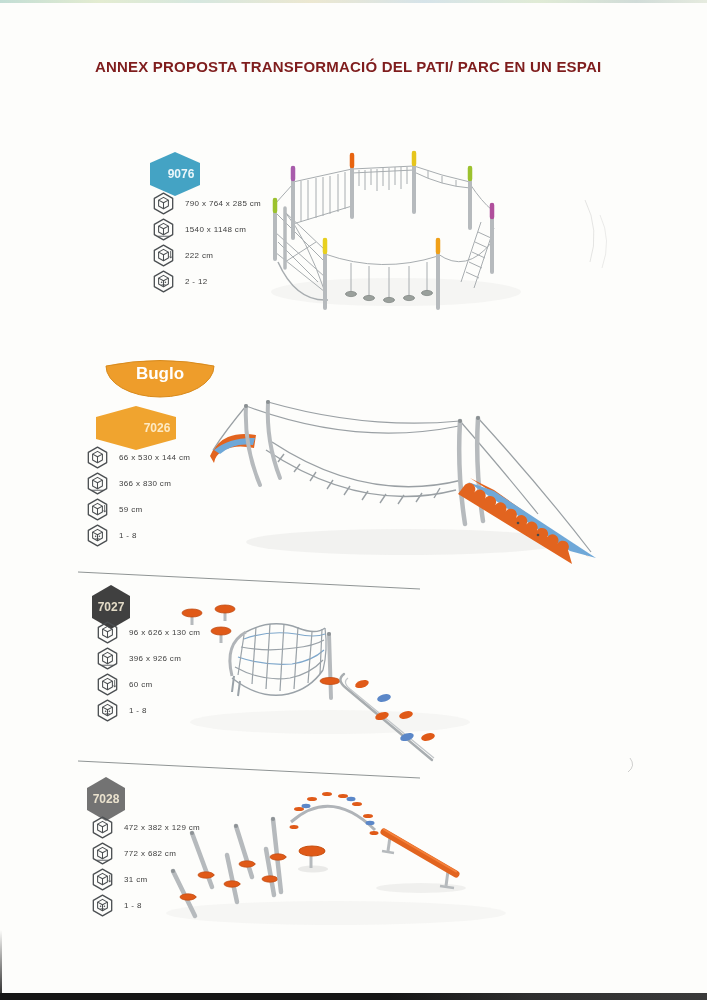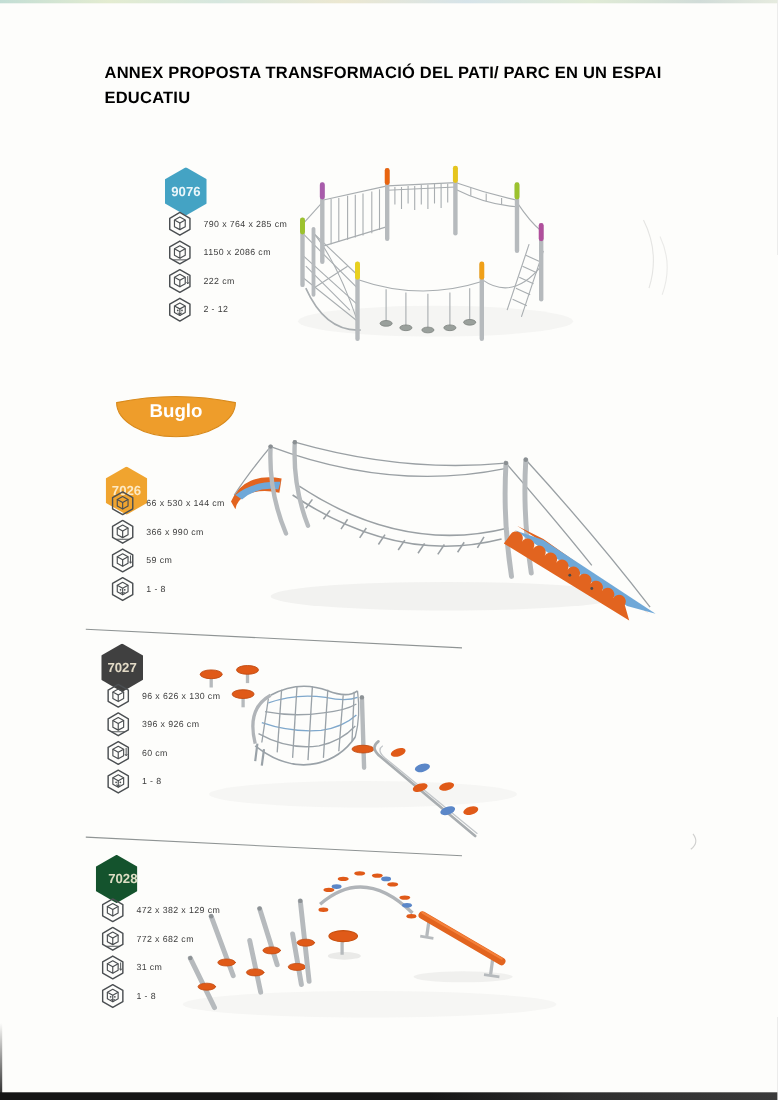--- a/index.html
+++ b/index.html
@@ -5,25 +5,25 @@
   html,body{margin:0;padding:0;background:#d9d9d9;}
   .page{position:relative;width:707px;height:1000px;background:#fdfdfb;overflow:hidden;
         font-family:"Liberation Sans",sans-serif;}
   .scan-top{position:absolute;left:0;top:0;width:707px;height:3px;opacity:.85;
     background:linear-gradient(90deg,#b8d8ce,#dfe9c9 14%,#cfe3da 28%,#e9e4c9 44%,#cfdfe6 60%,#dbe8cf 76%,#c9d6d2 90%,#e2e8da);}
   .scan-bottom{position:absolute;left:0;top:993px;width:707px;height:7px;
     background:linear-gradient(90deg,#151515 55%,#2e2e2e 75%,#3a3a3a);}
   .scan-left{position:absolute;left:0;top:930px;width:2px;height:70px;
     background:linear-gradient(to top,#1d1d1d,rgba(30,30,30,0));}
   .title{position:absolute;left:95px;top:55px;width:540px;font-size:15px;font-weight:bold;
-    color:#000000;line-height:23px;letter-spacing:.2px;}
+    color:#7f1d1d;line-height:23px;letter-spacing:.2px;}
   .badge{position:absolute;width:38px;height:44px;display:flex;align-items:center;justify-content:center;
     clip-path:polygon(50% 0%,100% 25%,100% 75%,50% 100%,0% 75%,0% 25%);
     font-size:12px;font-weight:bold;}
-  .badge.blue{color:#eaf6fa;}
+  .badge.blue{color:#eaf6fa;padding-left:12px;}
   .badge.orange{color:rgba(255,246,222,.85);}
   .specs{position:absolute;display:flex;flex-direction:column;}
   .spec-row{display:flex;align-items:center;height:26px;gap:11px;}
   .spec-icon{width:21px;height:23px;flex:none;}
   .spec-text{font-size:8px;color:#3d3d3d;letter-spacing:.35px;white-space:nowrap;}
   .illus{position:absolute;}
   svg{display:block;}
   .overlay{position:absolute;left:0;top:0;pointer-events:none;}
 </style>
 </head>
@@ -58,38 +58,37 @@
           <circle cx="14.2" cy="13.8" r="0.9" fill="#4b4f52"></circle>
         <path d="M9.8 16.4 Q12 18.2 14.2 16.4" stroke="#4b4f52" stroke-width="1" fill="none"></path>
         </symbol>
     </defs>
   </svg>
 
   <div class="scan-top"></div>
 
   <div class="title">
     <div>ANNEX PROPOSTA TRANSFORMACIÓ DEL PATI/ PARC EN UN ESPAI</div>
-    <div>EDUCATIU</div>
   </div>
 
   <div class="badge blue" style="left: 150px; top: 152px; background: rgb(68, 163, 196);">
     <span>9076</span>
   </div>
   <div class="specs" style="left:153px;top:190px">
     <div class="spec-row">
       <svg class="spec-icon">
           <use href="#ic-dims"></use>
         </svg>
       <span class="spec-text">790 x 764 x 285 cm</span>
       </div>
     <div class="spec-row">
       <svg class="spec-icon">
           <use href="#ic-area"></use>
         </svg>
-      <span class="spec-text">1150 x 2086 cm</span>
+      <span class="spec-text">1540 x 1148 cm</span>
       </div>
     <div class="spec-row">
       <svg class="spec-icon">
           <use href="#ic-height"></use>
         </svg>
       <span class="spec-text">222 cm</span>
       </div>
     <div class="spec-row">
       <svg class="spec-icon">
           <use href="#ic-age"></use>
@@ -180,35 +179,35 @@
       <line x1="19" y1="58" x2="19" y2="69" stroke="#9cc22e" stroke-width="4.5"></line>
       <line x1="29" y1="66" x2="29" y2="126" stroke="#b6babd" stroke-width="3.5"></line>
     </g>
   </svg>
 
   <svg class="illus" style="left:102px;top:352px" width="116" height="46" viewBox="0 0 116 46">
     <path d="M4,14 Q58,3 112,14 A54,31 0 0 1 4,14 Z" fill="#ee9d2b" stroke="#d88a1c" stroke-width="1"></path>
     <text x="58" y="27" text-anchor="middle" font-size="17" font-weight="bold" fill="#ffffff" font-family="Liberation Sans, sans-serif">Buglo</text>
   </svg>
 
-  <div class="badge orange" style="left: 96px; top: 424px; background: rgb(240, 164, 47);">
+  <div class="badge orange" style="left: 96px; top: 406px; background: rgb(240, 164, 47); padding-left: 42px;">
     <span>7026</span>
   </div>
-  <div class="specs" style="left:101px;top:444px">
+  <div class="specs" style="left:87px;top:444px">
     <div class="spec-row">
       <svg class="spec-icon">
           <use href="#ic-dims"></use>
         </svg>
       <span class="spec-text">66 x 530 x 144 cm</span>
       </div>
     <div class="spec-row">
       <svg class="spec-icon">
           <use href="#ic-area"></use>
         </svg>
-      <span class="spec-text">366 x 990 cm</span>
+      <span class="spec-text">366 x 830 cm</span>
       </div>
     <div class="spec-row">
       <svg class="spec-icon">
           <use href="#ic-height"></use>
         </svg>
       <span class="spec-text">59 cm</span>
       </div>
     <div class="spec-row">
       <svg class="spec-icon">
           <use href="#ic-age"></use>
@@ -345,21 +344,21 @@
       <path d="M168,96 Q162,100 170,107 L254,176" stroke="#c2c6c9" stroke-width="1.2" fill="none"></path>
       <ellipse cx="182" cy="102" rx="7" ry="3.6" fill="#e05a18" transform="rotate(-18 182 102)"></ellipse>
       <ellipse cx="204" cy="116" rx="7" ry="3.6" fill="#5b87c8" transform="rotate(-15 204 116)"></ellipse>
       <ellipse cx="202" cy="134" rx="7" ry="3.6" fill="#e05a18" transform="rotate(-18 202 134)"></ellipse>
       <ellipse cx="226" cy="133" rx="7" ry="3.6" fill="#e05a18" transform="rotate(-15 226 133)"></ellipse>
       <ellipse cx="227" cy="155" rx="7" ry="3.6" fill="#5b87c8" transform="rotate(-18 227 155)"></ellipse>
       <ellipse cx="248" cy="155" rx="7" ry="3.6" fill="#e05a18" transform="rotate(-15 248 155)"></ellipse>
     </g>
   </svg>
 
-  <div class="badge orange" style="left: 87px; top: 777px; background: #14532d; justify-content: flex-end;">
+  <div class="badge orange" style="left: 87px; top: 777px; background: #737373;">
     <span>7028</span>
   </div>
   <div class="specs" style="left:92px;top:814px">
     <div class="spec-row">
       <svg class="spec-icon">
           <use href="#ic-dims"></use>
         </svg>
       <span class="spec-text">472 x 382 x 129 cm</span>
       </div>
     <div class="spec-row">

